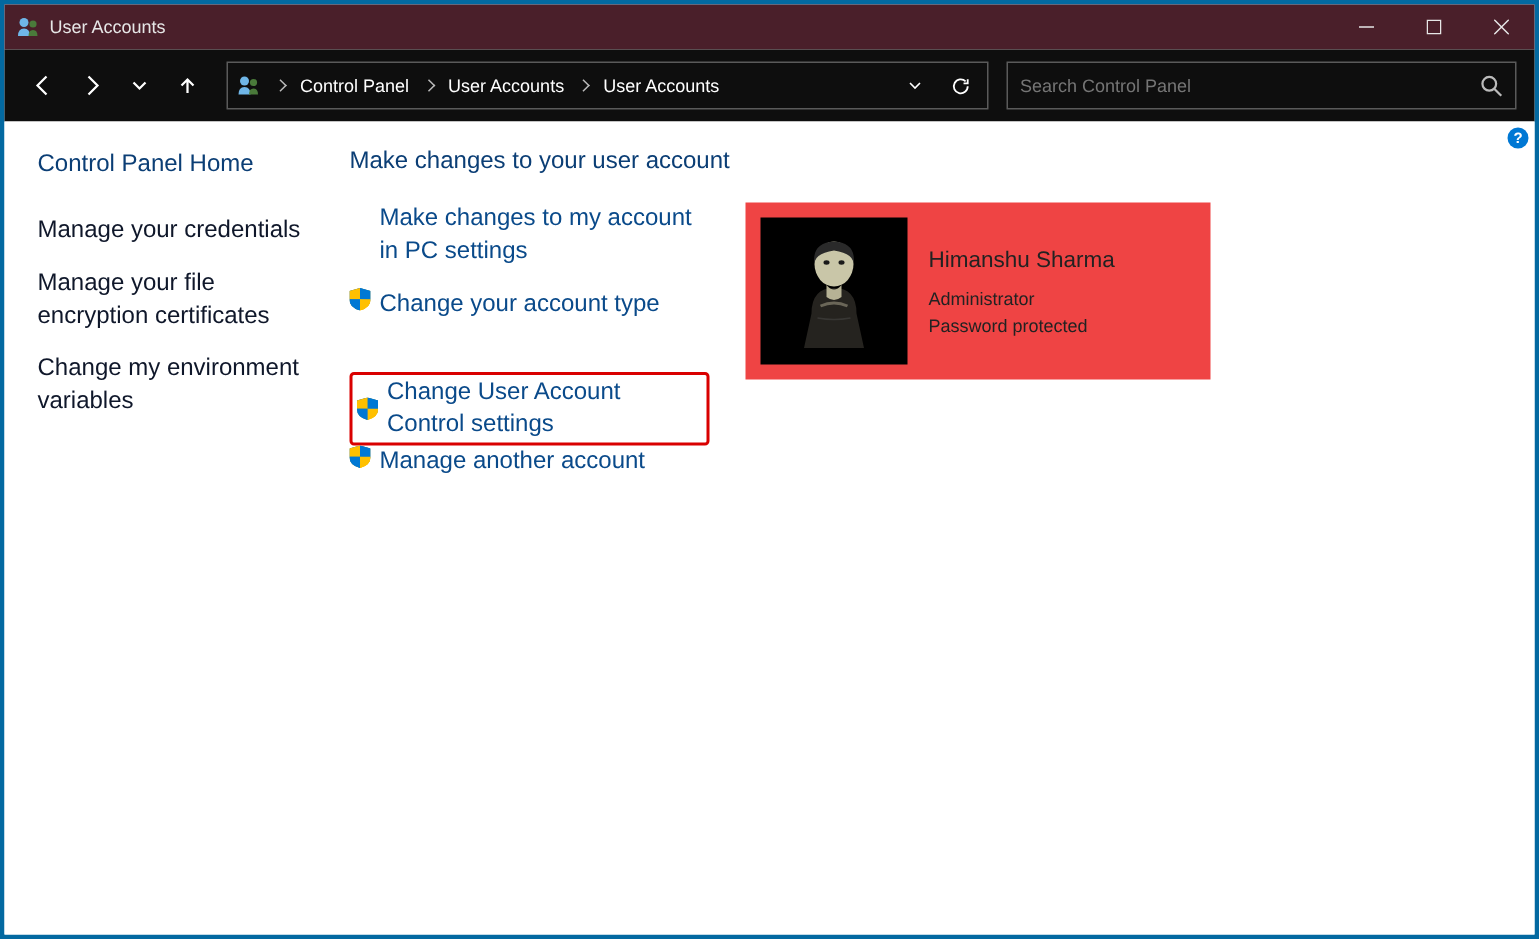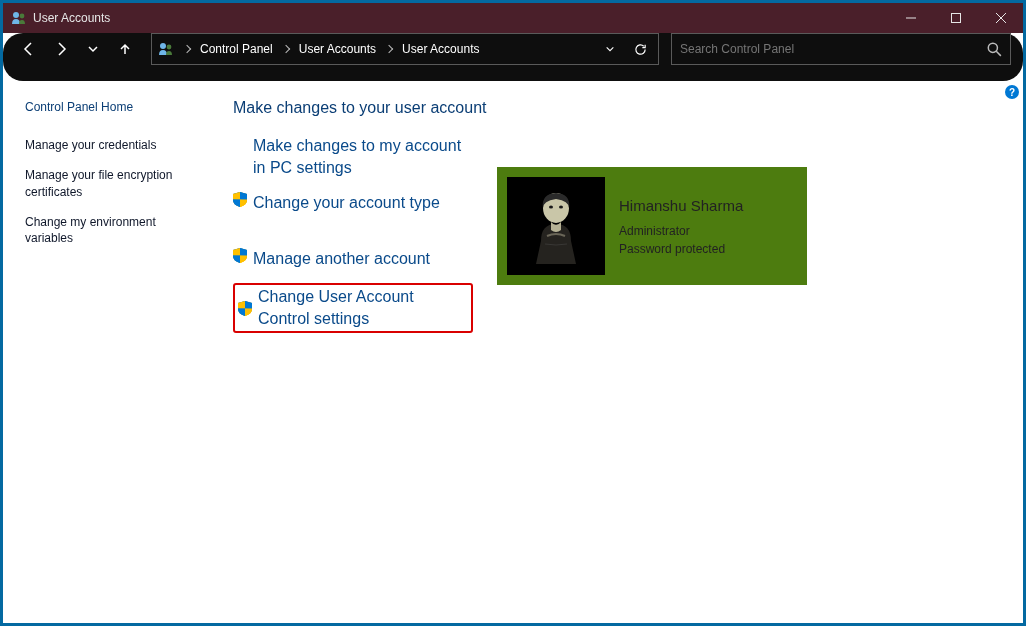--- a/index.html
+++ b/index.html
@@ -6,50 +6,50 @@
     html, body { width: 1026px; height: 626px; overflow: hidden; }
     .window { width: 1026px; height: 626px; background: #fff; border: 3px solid #0369a1; display: flex; flex-direction: column; }
     
     .titlebar { height: 30px; background: #4a1f2a; display: flex; align-items: center; color: #e6e6e6; font-size: 12px; }
     .titlebar .app-icon { width: 16px; height: 16px; margin: 0 6px 0 8px; display: inline-flex; align-items: center; justify-content: center; }
     .titlebar .title { flex: 0 0 auto; }
     .titlebar .spacer { flex: 1 1 auto; }
     .winbtn { width: 45px; height: 30px; display: flex; align-items: center; justify-content: center; cursor: default; color: #e6e6e6; }
     .winbtn svg { width: 10px; height: 10px; }
     
-    .toolbar { height: 48px; background: #0e0e0e; display: flex; align-items: flex-start; padding: 0 12px; gap: 4px; color: #fff; border-radius: 20px; }
+    .toolbar { height: 48px; background: #0e0e0e; display: flex; align-items: center; padding: 0 12px; gap: 4px; color: #fff; }
     .navbtn { width: 28px; height: 32px; display: flex; align-items: center; justify-content: center; cursor: default; color: #fff; }
     .navbtn svg { width: 14px; height: 14px; }
     .addressbar { flex: 1 1 auto; height: 32px; border: 1px solid #5a5a5a; background: #0e0e0e; margin: 0 8px; display: flex; align-items: center; padding: 0 6px; gap: 6px; font-size: 12px; color: #fff; }
     .addressbar .sep { width: 6px; height: 6px; border-right: 1px solid #bbb; border-top: 1px solid #bbb; transform: rotate(45deg); margin: 0 4px; }
     .addressbar .crumb { white-space: nowrap; cursor: default; }
     .addressbar .spacer { flex: 1; }
     .addr-icon-btn { width: 24px; height: 24px; display: flex; align-items: center; justify-content: center; cursor: default; }
     .searchbox { width: 340px; height: 32px; border: 1px solid #5a5a5a; background: #0e0e0e; display: flex; align-items: center; padding: 0 8px; }
     .searchbox input { flex: 1; background: transparent; border: none; outline: none; color: #15803d; font-size: 12px; }
     .searchbox .mag { width: 16px; height: 16px; display: flex; align-items: center; justify-content: center; color: #bbb; }
     
     .content { flex: 1; display: flex; position: relative; background: #fff; }
-    .sidebar { width: 210px; padding: 18px 10px 10px 22px; font-size: 12px; }
+    .sidebar { width: 210px; padding: 18px 10px 10px 22px; font-size: 16px; }
     .sidebar a { display: block; color: #0f172a; text-decoration: none; margin-bottom: 14px; line-height: 1.35; cursor: default; }
     .sidebar a.home { color: #0b3e75; margin-bottom: 22px; }
     .shield-row { display: flex; align-items: flex-start; gap: 6px; margin-bottom: 14px; }
     .shield-row a { margin-bottom: 0; }
     .shield { width: 14px; height: 14px; flex: 0 0 auto; }
     .main { flex: 1; padding: 18px 20px; position: relative; }
     .help-icon { position: absolute; top: 4px; right: 4px; width: 14px; height: 14px; border-radius: 50%; background: #0078d4; color: #fff; font-size: 10px; font-weight: bold; display: flex; align-items: center; justify-content: center; cursor: default; }
     .heading { color: #0b3e75; font-size: 16px; font-weight: 400; margin-bottom: 18px; }
     .two-col { display: flex; gap: 24px; align-items: flex-start; }
     .links-col { width: 240px; }
     .links-col a { display: block; color: #0a4a8a; font-size: 16px; text-decoration: none; margin-bottom: 14px; line-height: 1.35; cursor: default; }
     .links-col .link-row { display: flex; align-items: flex-start; gap: 6px; margin-bottom: 14px; }
     .links-col .link-row a { margin-bottom: 0; }
     .highlighted { border: 2px solid #d90000; border-radius: 3px; padding: 1px 3px; display: inline-flex; align-items: center; gap: 6px; }
     .gap-block { height: 20px; }
-    .account-card { width: 310px; background: #4d7c0f; padding: 10px; display: flex; gap: 14px; margin-top: 32px; }
+    .account-card { width: 310px; background: #ef4444; padding: 10px; display: flex; gap: 14px; }
     .avatar { width: 98px; height: 98px; background: #000; display: flex; align-items: center; justify-content: center; }
     .avatar svg { width: 70px; height: 80px; }
     .account-info { display: flex; flex-direction: column; justify-content: center; gap: 4px; font-size: 12px; color: #222; }
     .account-info .name { font-size: 15px; margin-bottom: 6px; }
   </style>
 </head>
 <body>
 
 <svg width="0" height="0" style="position:absolute">
   <defs>
@@ -175,33 +175,33 @@
       <div class="two-col">
         <div class="links-col">
           <a style="padding-left:20px;">Make changes to my account in PC settings</a>
           <div class="link-row">
             <span class="shield"><svg viewBox="0 0 14 15">
                   <use href="#uac-shield"></use>
                 </svg></span>
             <a>Change your account type</a>
           </div>
           <div class="gap-block"></div>
-          <div class="link-row">
-            <span class="shield"><svg viewBox="0 0 14 15">
-                  <use href="#uac-shield"></use>
-                </svg></span>
-            <a>Manage another account</a>
-          </div>
           <div class="link-row" style="margin-bottom:0">
             <span class="highlighted">
               <span class="shield"><svg viewBox="0 0 14 15">
                     <use href="#uac-shield"></use>
                   </svg></span>
               <a>Change User Account Control settings</a>
             </span>
+          </div>
+          <div class="link-row">
+            <span class="shield"><svg viewBox="0 0 14 15">
+                  <use href="#uac-shield"></use>
+                </svg></span>
+            <a>Manage another account</a>
           </div>
         </div>
 
         <div class="account-card">
           <div class="avatar">
             <svg viewBox="0 0 70 80">
               <ellipse cx="35" cy="22" rx="13" ry="15" fill="#c9c6a8"></ellipse>
               <path d="M22 22 Q20 8 35 7 Q50 8 48 22 Q48 15 35 13 Q22 15 22 22" fill="#2a2a2a"></path>
               <path d="M20 55 Q20 38 35 38 Q50 38 50 55 L55 78 L15 78 Z" fill="#25231f"></path>
               <path d="M30 36 Q35 42 40 36 L40 44 Q35 48 30 44 Z" fill="#b6b295"></path>

